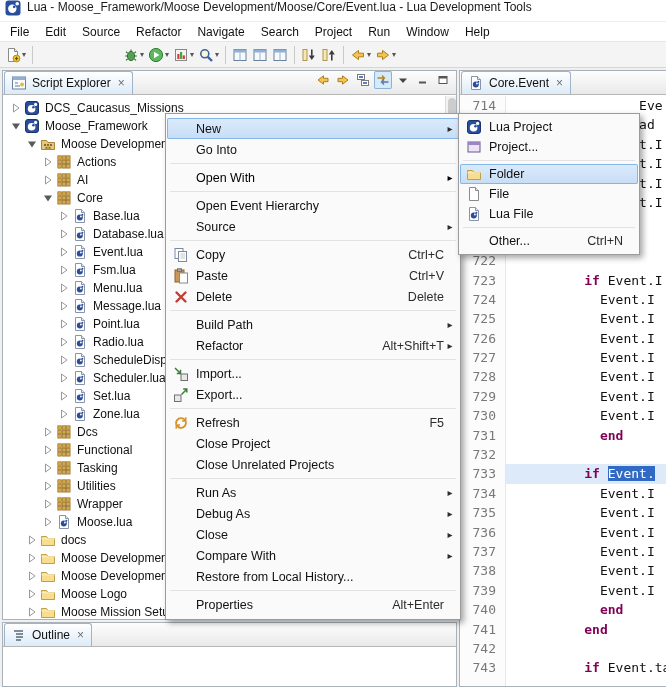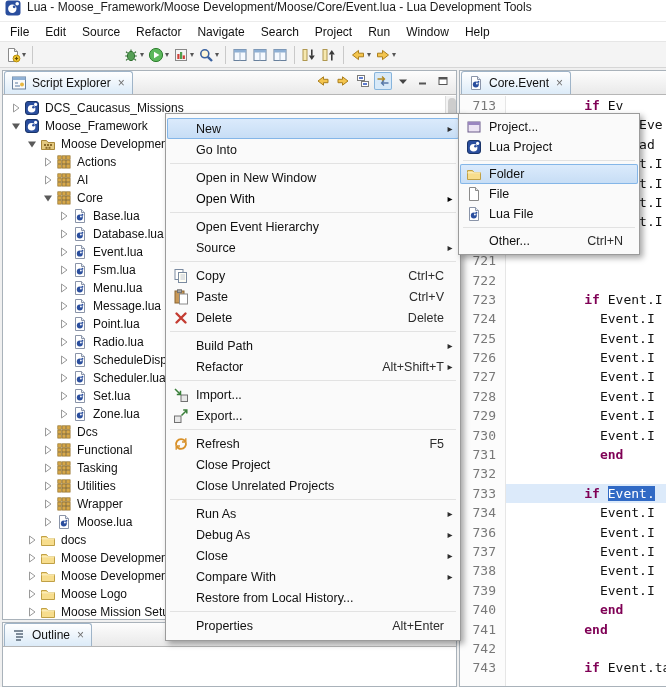--- a/index.html
+++ b/index.html
@@ -21,21 +21,21 @@
   .tsep{width:1px;height:18px;background:#c9c9c9;margin:0 4px;display:inline-block}
   .tgap{width:84px;display:inline-block}
   .icn svg{display:block}
   
   .main{position:absolute;top:68px;left:0;right:0;bottom:0}
   .panel{position:absolute;background:#fff;border:1px solid #a9b2ba}
   #explorer{left:2px;top:2px;width:455px;height:550px}
   #outline{left:2px;top:554px;width:455px;bottom:0}
   #editor{left:459px;top:2px;right:0;bottom:0;border-right:none}
   
-  .phead{height:24px;background:linear-gradient(#fdfdfd,#e9e9e9);border-bottom:1px solid #b6b6b6;display:flex;align-items:center;position:relative}
+  .phead{height:24px;background:linear-gradient(#fdfdfd,#e9e9e9);border-bottom:1px solid #b6b6b6;display:flex;align-items:flex-start;position:relative}
   .ptab{display:inline-flex;align-items:center;height:23px;padding:0 7px 0 6px;margin-left:1px;gap:5px;
     background:linear-gradient(#ffffff,#dcebf8);border:1px solid #9fb4c8;border-bottom:none;border-radius:3px 3px 0 0;white-space:nowrap}
   .ptab .icn{width:16px;height:16px}
   .ptab .x{color:#707070;font-size:12px;line-height:12px;margin-left:2px;cursor:default}
   .ptools{margin-left:auto;display:flex;align-items:center;gap:2px;padding:0 4px 3px 0}
   .vbtn{width:18px;height:18px;display:inline-flex;align-items:center;justify-content:center;border-radius:2px}
   .vbtn.pressed{background:#d8e9f8;box-shadow:inset 0 0 0 1px #86b4dc}
   
   .tree{position:absolute;top:25px;left:0;right:11px;bottom:0;overflow:hidden;padding-top:3px}
   .trow{height:18px;display:flex;align-items:center;white-space:nowrap;cursor:default}
@@ -791,21 +791,20 @@
                 <circle cx="8.9" cy="8.5" r="0.9" fill="#fff"></circle>
               </svg>
             </span>
           <span>Core.Event</span>
           <span class="x">×</span>
         </div>
       </div>
       <div class="ecode">
         <div class="gutterbg"></div>
         <div id="code" style="position:relative">
-            <div class="cline"><span class="lnum">713</span><span class="ltxt"><span class="">          </span><span class="kw ">if</span><span class=""> Ev</span></span></div>
             <div class="cline"><span class="lnum">714</span><span class="ltxt"><span class="">                 Eve</span></span></div>
             <div class="cline"><span class="lnum">715</span><span class="ltxt"><span class="">                 ad</span></span></div>
             <div class="cline"><span class="lnum">716</span><span class="ltxt"><span class="">                 t.I</span></span></div>
             <div class="cline"><span class="lnum">717</span><span class="ltxt"><span class="">                 t.I</span></span></div>
             <div class="cline"><span class="lnum">718</span><span class="ltxt"><span class="">                 t.I</span></span></div>
             <div class="cline"><span class="lnum">719</span><span class="ltxt"><span class="">                 t.I</span></span></div>
             <div class="cline"><span class="lnum">720</span><span class="ltxt"></span></div>
             <div class="cline"><span class="lnum">721</span><span class="ltxt"></span></div>
             <div class="cline"><span class="lnum">722</span><span class="ltxt"></span></div>
             <div class="cline"><span class="lnum">723</span><span class="ltxt"><span class="">          </span><span class="kw ">if</span><span class=""> Event.I</span></span></div>
@@ -813,20 +812,21 @@
             <div class="cline"><span class="lnum">725</span><span class="ltxt"><span class="">            Event.I</span></span></div>
             <div class="cline"><span class="lnum">726</span><span class="ltxt"><span class="">            Event.I</span></span></div>
             <div class="cline"><span class="lnum">727</span><span class="ltxt"><span class="">            Event.I</span></span></div>
             <div class="cline"><span class="lnum">728</span><span class="ltxt"><span class="">            Event.I</span></span></div>
             <div class="cline"><span class="lnum">729</span><span class="ltxt"><span class="">            Event.I</span></span></div>
             <div class="cline"><span class="lnum">730</span><span class="ltxt"><span class="">            Event.I</span></span></div>
             <div class="cline"><span class="lnum">731</span><span class="ltxt"><span class="">            </span><span class="kw ">end</span></span></div>
             <div class="cline"><span class="lnum">732</span><span class="ltxt"></span></div>
             <div class="cline cur"><span class="lnum">733</span><span class="ltxt"><span class="">          </span><span class="kw ">if</span><span class=""> </span><span class="sel">Event.</span></span></div>
             <div class="cline"><span class="lnum">734</span><span class="ltxt"><span class="">            Event.I</span></span></div>
+            <div class="cline"><span class="lnum">735</span><span class="ltxt"><span class="">            Event.I</span></span></div>
             <div class="cline"><span class="lnum">736</span><span class="ltxt"><span class="">            Event.I</span></span></div>
             <div class="cline"><span class="lnum">737</span><span class="ltxt"><span class="">            Event.I</span></span></div>
             <div class="cline"><span class="lnum">738</span><span class="ltxt"><span class="">            Event.I</span></span></div>
             <div class="cline"><span class="lnum">739</span><span class="ltxt"><span class="">            Event.I</span></span></div>
             <div class="cline"><span class="lnum">740</span><span class="ltxt"><span class="">            </span><span class="kw ">end</span></span></div>
             <div class="cline"><span class="lnum">741</span><span class="ltxt"><span class="">          </span><span class="kw ">end</span></span></div>
             <div class="cline"><span class="lnum">742</span><span class="ltxt"></span></div>
             <div class="cline"><span class="lnum">743</span><span class="ltxt"><span class="">          </span><span class="kw ">if</span><span class=""> Event.ta</span></span></div>
           </div>
       </div>
@@ -839,25 +839,20 @@
         <span class="micn"></span>
         <span class="mlbl">New</span>
         <span class="marr">▸</span>
       </div>
       <div class="mitem">
         <span class="micn"></span>
         <span class="mlbl">Go Into</span>
         <span class="marr"></span>
       </div>
       <div class="msep"></div>
-      <div class="mitem">
-        <span class="micn"></span>
-        <span class="mlbl">Open in New Window</span>
-        <span class="marr"></span>
-      </div>
       <div class="mitem dis">
         <span class="micn"></span>
         <span class="mlbl">Open With</span>
         <span class="marr">▸</span>
       </div>
       <div class="msep"></div>
       <div class="mitem">
         <span class="micn"></span>
         <span class="mlbl">Open Event Hierarchy</span>
         <span class="marr"></span>
@@ -990,37 +985,37 @@
         <span class="micn"></span>
         <span class="mlbl">Properties</span>
         <span class="msc">Alt+Enter</span>
         <span class="marr"></span>
       </div>
     </div>
   <div class="menu" id="smenu">
       <div class="mitem">
         <span class="micn">
           <svg width="16" height="16">
-            <rect x="2" y="3" width="12" height="10" fill="#ece4f4" stroke="#6a5a8a"></rect>
-            <rect x="2" y="3" width="12" height="3" fill="#9a86c0"></rect>
-          </svg>
-        </span>
-        <span class="mlbl">Project...</span>
-        <span class="marr"></span>
-      </div>
-      <div class="mitem">
-        <span class="micn">
-          <svg width="16" height="16">
             <rect x="1.5" y="1.5" width="13" height="13" rx="2.5" fill="#2a4e9e" stroke="#1a3468"></rect>
             <circle cx="7.6" cy="8.8" r="3.8" fill="#fff"></circle>
             <circle cx="11.6" cy="4.4" r="1.6" fill="#fff"></circle>
             <circle cx="9.4" cy="7.2" r="1.3" fill="#2a4e9e"></circle>
           </svg>
         </span>
         <span class="mlbl">Lua Project</span>
+        <span class="marr"></span>
+      </div>
+      <div class="mitem">
+        <span class="micn">
+          <svg width="16" height="16">
+            <rect x="2" y="3" width="12" height="10" fill="#ece4f4" stroke="#6a5a8a"></rect>
+            <rect x="2" y="3" width="12" height="3" fill="#9a86c0"></rect>
+          </svg>
+        </span>
+        <span class="mlbl">Project...</span>
         <span class="marr"></span>
       </div>
       <div class="msep"></div>
       <div class="mitem hl">
         <span class="micn">
           <svg width="16" height="16">
             <path d="M1.5 13.5V4.5h5l1.5 2h6.5v7z" fill="#f7dd8d" stroke="#c0a045"></path>
             <path d="M1.5 6.8h13" stroke="#fdf2c8"></path>
           </svg>
         </span>

